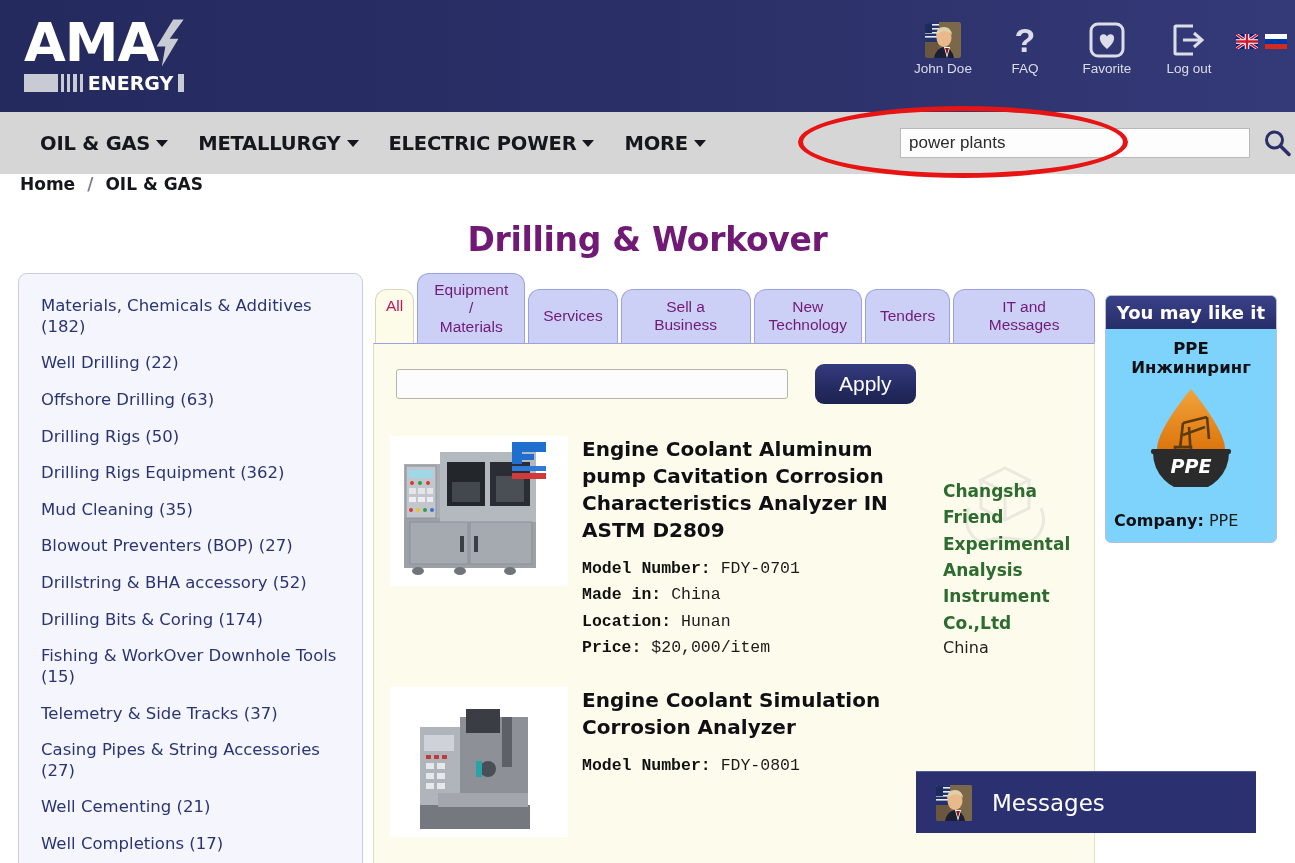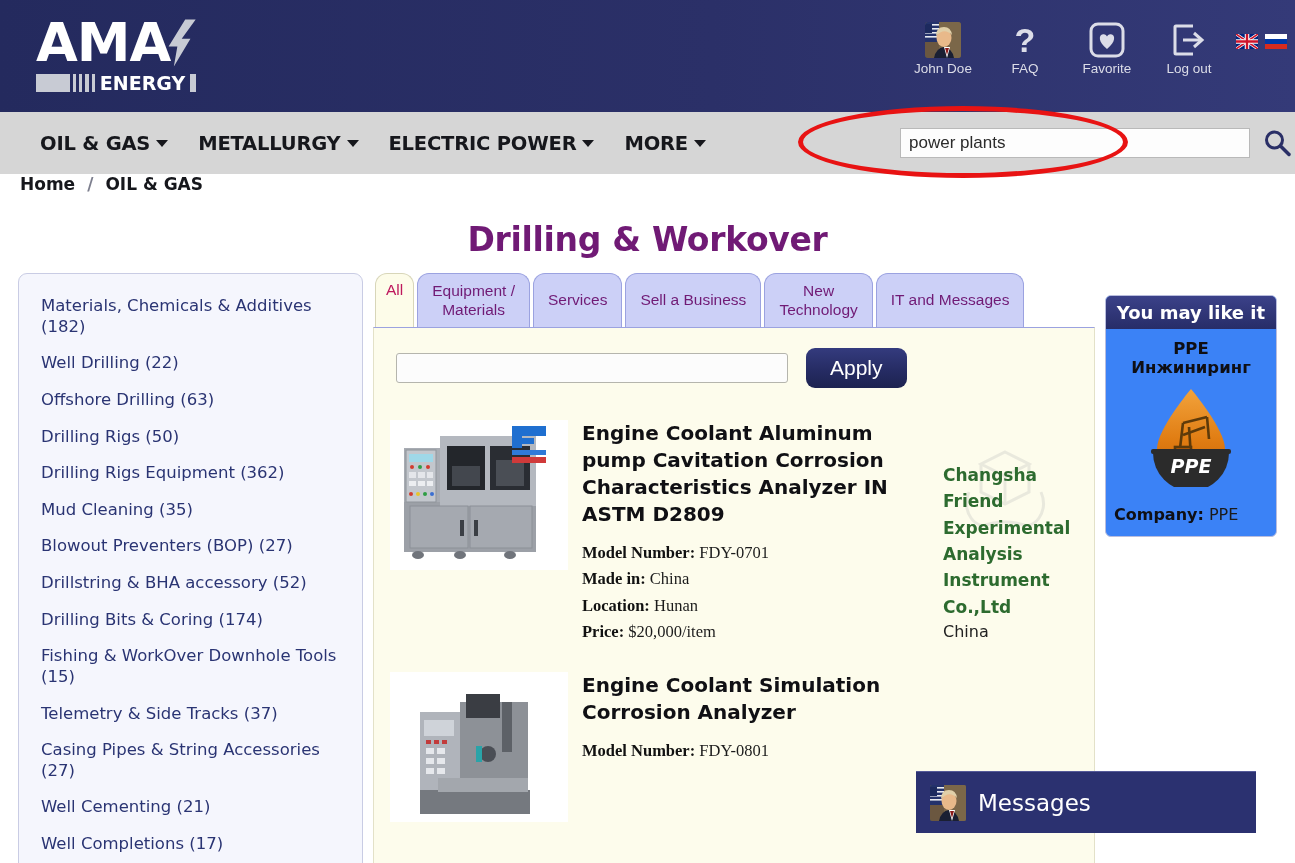--- a/index.html
+++ b/index.html
@@ -14,21 +14,21 @@
 
   
   .header {
     height: 112px;
     background: linear-gradient(90deg, #242a5e 0%, #2b3068 55%, #343a78 100%);
     display: flex;
     align-items: flex-start;
     position: relative;
   }
   .logo-wrap {
-    margin-left: 36px;
+    margin-left: 24px;
     margin-top: 16px;
     width: 160px;
   }
   .logo-ama {
     display: flex;
     align-items: center;
   }
   .logo-ama-text {
     font-family: "DejaVu Sans", sans-serif;
     font-weight: bold;
@@ -264,21 +264,21 @@
   .panel {
     background: #fdfcec;
     border: 1px solid #e3e1c8;
     border-top: 1px solid #9ba2e0;
     padding: 20px 14px 10px 14px;
     min-height: 560px;
   }
   .filter-row {
     display: flex;
     align-items: center;
-    gap: 18px;
+    gap: 27px;
     margin-bottom: 22px;
     padding-left: 8px;
   }
   .filter-input {
     width: 392px;
     height: 30px;
     border: 1px solid #b5b5ad;
     border-radius: 3px;
     background: #fcfcfc;
     font-size: 15px;
@@ -319,21 +319,21 @@
     font-size: 20px;
     color: #101014;
     line-height: 1.35;
     margin-bottom: 12px;
     cursor: pointer;
   }
   .prod-attr {
     font-size: 16.5px;
     color: #1b1b1b;
     line-height: 1.6;
-    font-family: Liberation Serif, serif;
+    font-family: Liberation Mono, monospace;
   }
   .prod-attr b { color: #111; }
   .prod-seller {
     width: 135px;
     flex: 0 0 135px;
     position: relative;
     padding-top: 42px;
   }
   .seller-name {
     font-family: "DejaVu Sans", sans-serif;
@@ -359,21 +359,21 @@
     width: 96px; height: 96px;
     opacity: .28;
     z-index: 1;
   }
 
   
   .rightbar { width: 172px; flex: 0 0 172px; padding-top: 22px; }
   .like-card {
     border: 1px solid #b9bddd;
     border-radius: 6px;
-    background: #3b82f6;
+    background: #7dd3fc;
     overflow: hidden;
   }
   .like-head {
     background: linear-gradient(180deg, #3b4189 0%, #272d68 100%);
     color: #ffffff;
     font-family: "DejaVu Sans", sans-serif;
     font-weight: bold;
     font-size: 18px;
     text-align: center;
     padding: 6px 4px;
@@ -383,39 +383,39 @@
     font-family: "DejaVu Sans", sans-serif;
     font-weight: bold;
     font-size: 16.5px;
     color: #0f0f14;
     margin-bottom: 6px;
   }
   .ppe-logo { width: 104px; height: 104px; margin: 0 auto; display: block; }
   .like-foot {
     font-size: 16px;
     color: #1b1b1b;
-    margin-top: 18px;
+    margin-top: 24px;
     text-align: left;
     font-family: "DejaVu Sans", sans-serif;
   }
   .like-foot b { color: #0f0f14; }
 
   
   .messages-bar {
     position: absolute;
     left: 916px;
     top: 771px;
     width: 340px;
     height: 62px;
     background: #2b3170;
     border-top: 1px solid #555a99;
     display: flex;
     align-items: center;
-    gap: 12px;
-    padding-left: 14px;
+    gap: 20px;
+    padding-left: 20px;
     cursor: pointer;
     z-index: 50;
   }
   .messages-avatar {
     width: 36px; height: 36px;
     border-radius: 2px;
     overflow: hidden;
     background: #35506f;
   }
   .messages-label {
@@ -574,20 +574,21 @@
   <div class="center">
 
     <div class="tabs" id="tabs-row">
         <div class="tab active">All</div>
         <div class="tab">Equipment /
 Materials</div>
         <div class="tab">Services</div>
         <div class="tab">Sell a Business</div>
         <div class="tab">New
 Technology</div>
+        <div class="tab">Tenders</div>
         <div class="tab">IT and Messages</div>
       </div>
 
     <div class="panel">
 
       <div class="filter-row">
         <input class="filter-input" type="text" value="" style="">
         <button class="apply-btn">Apply</button>
       </div>
 

